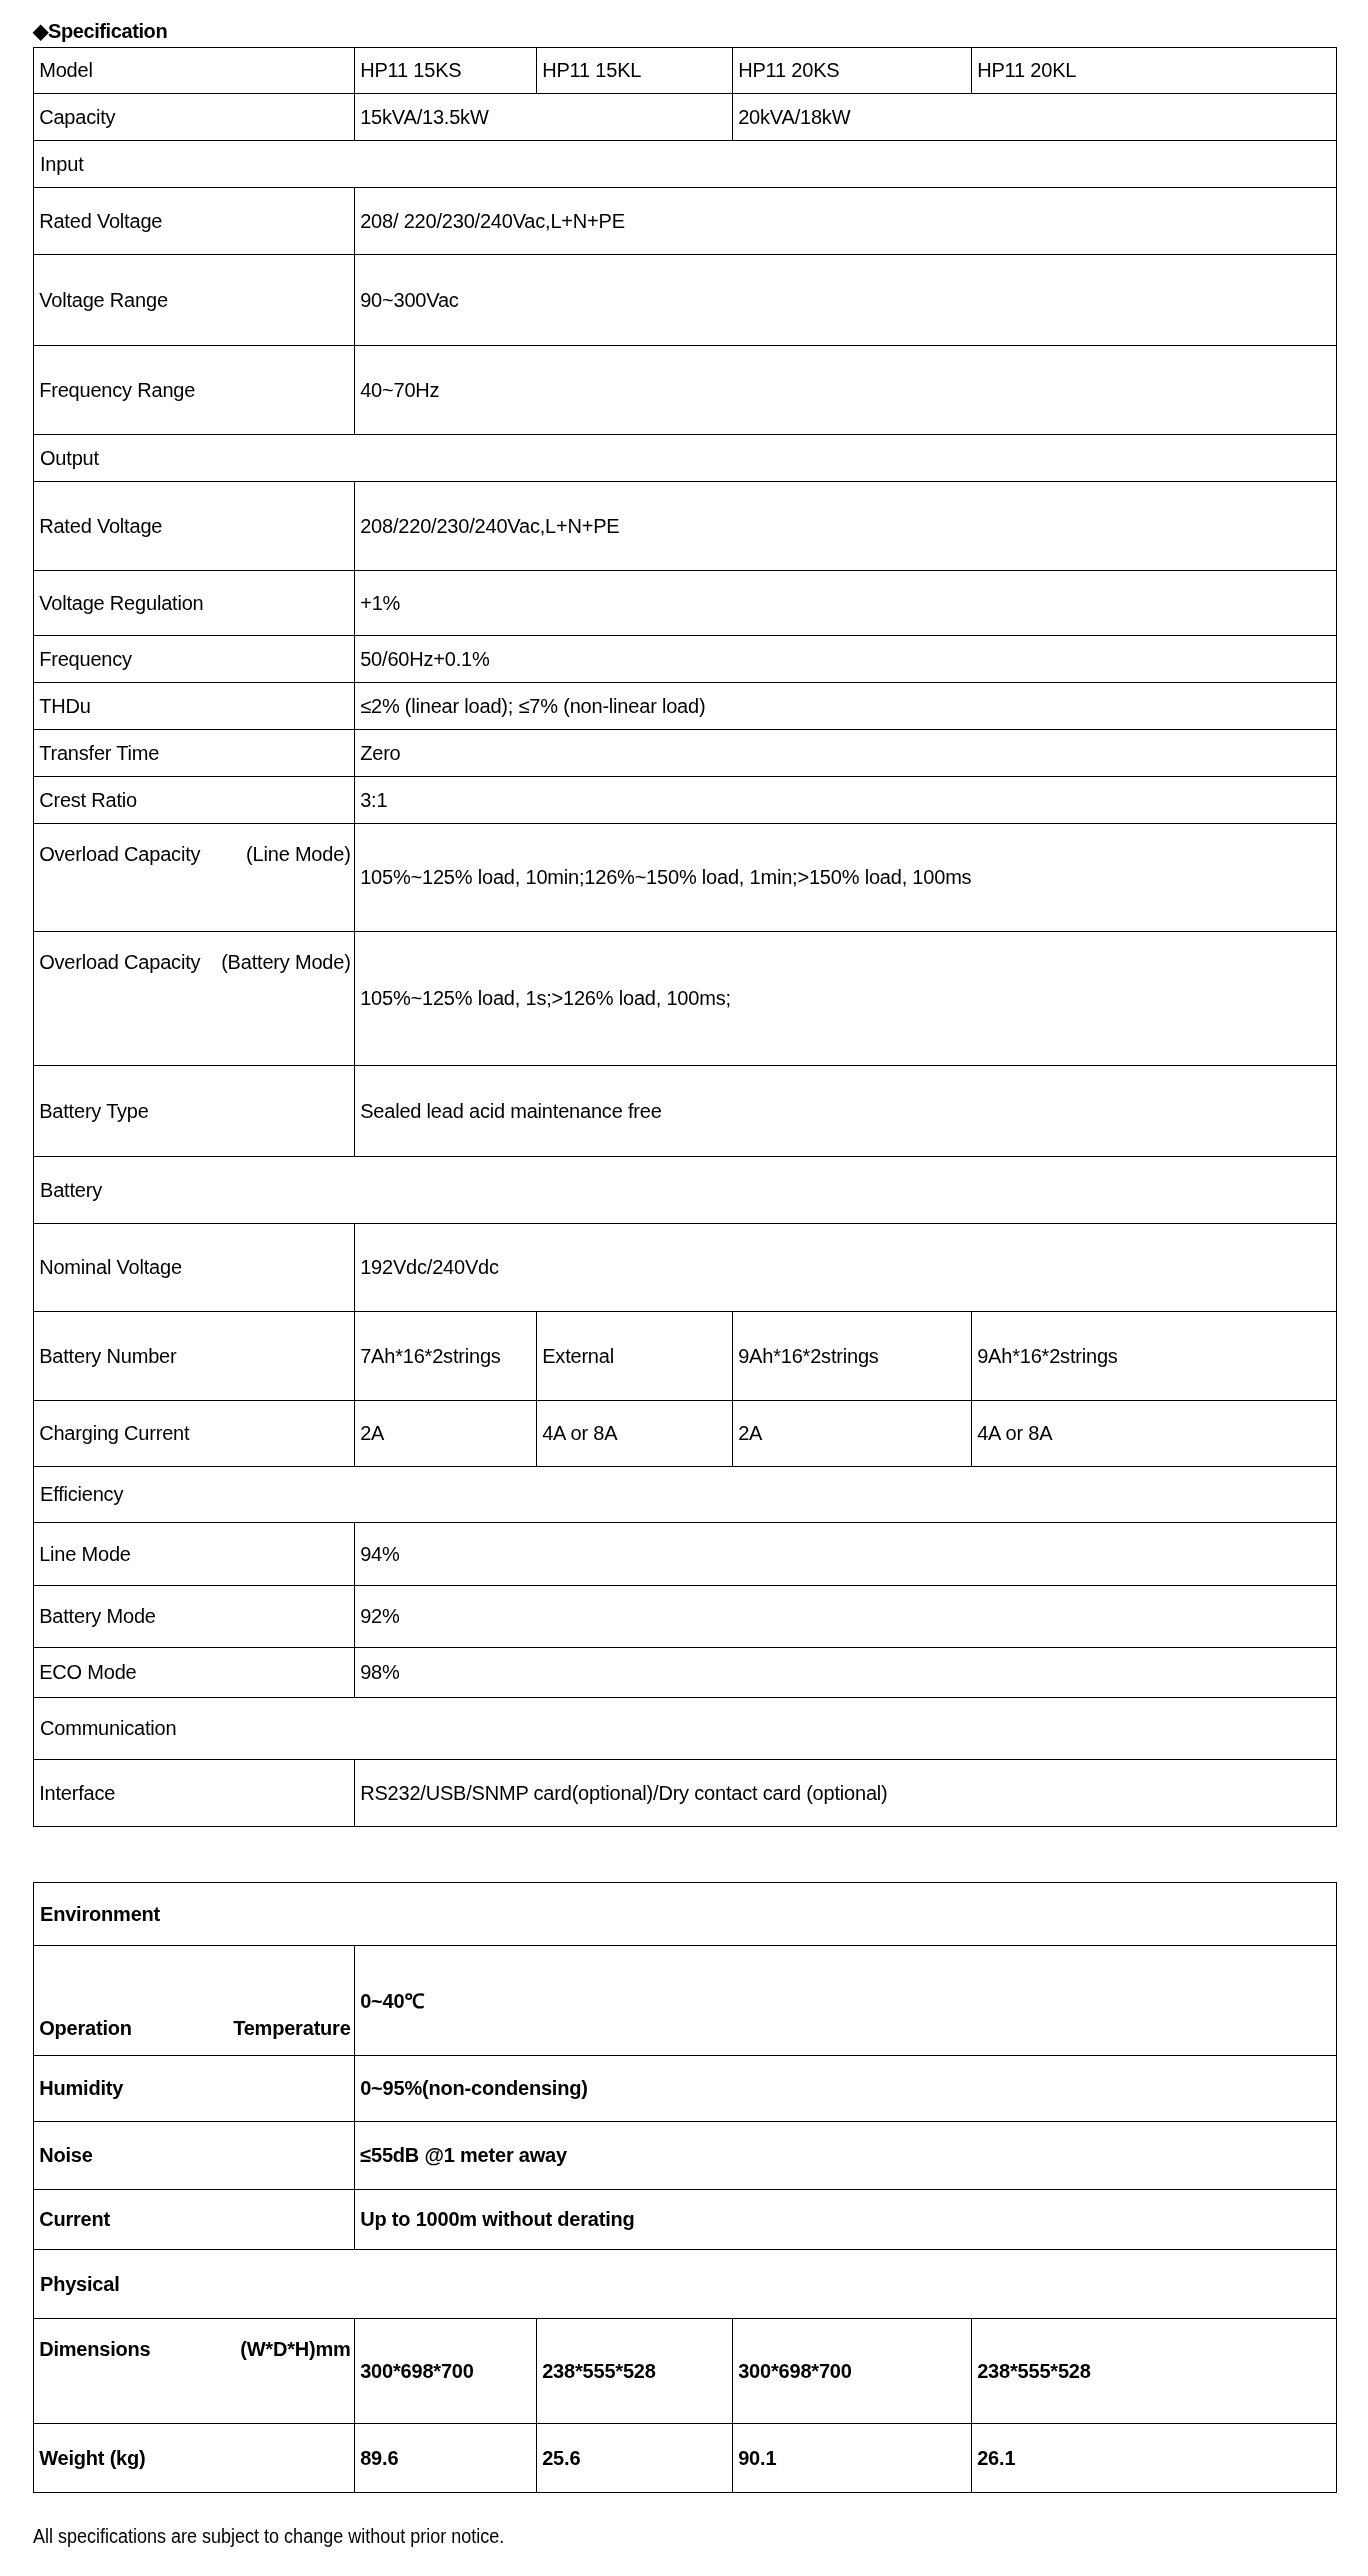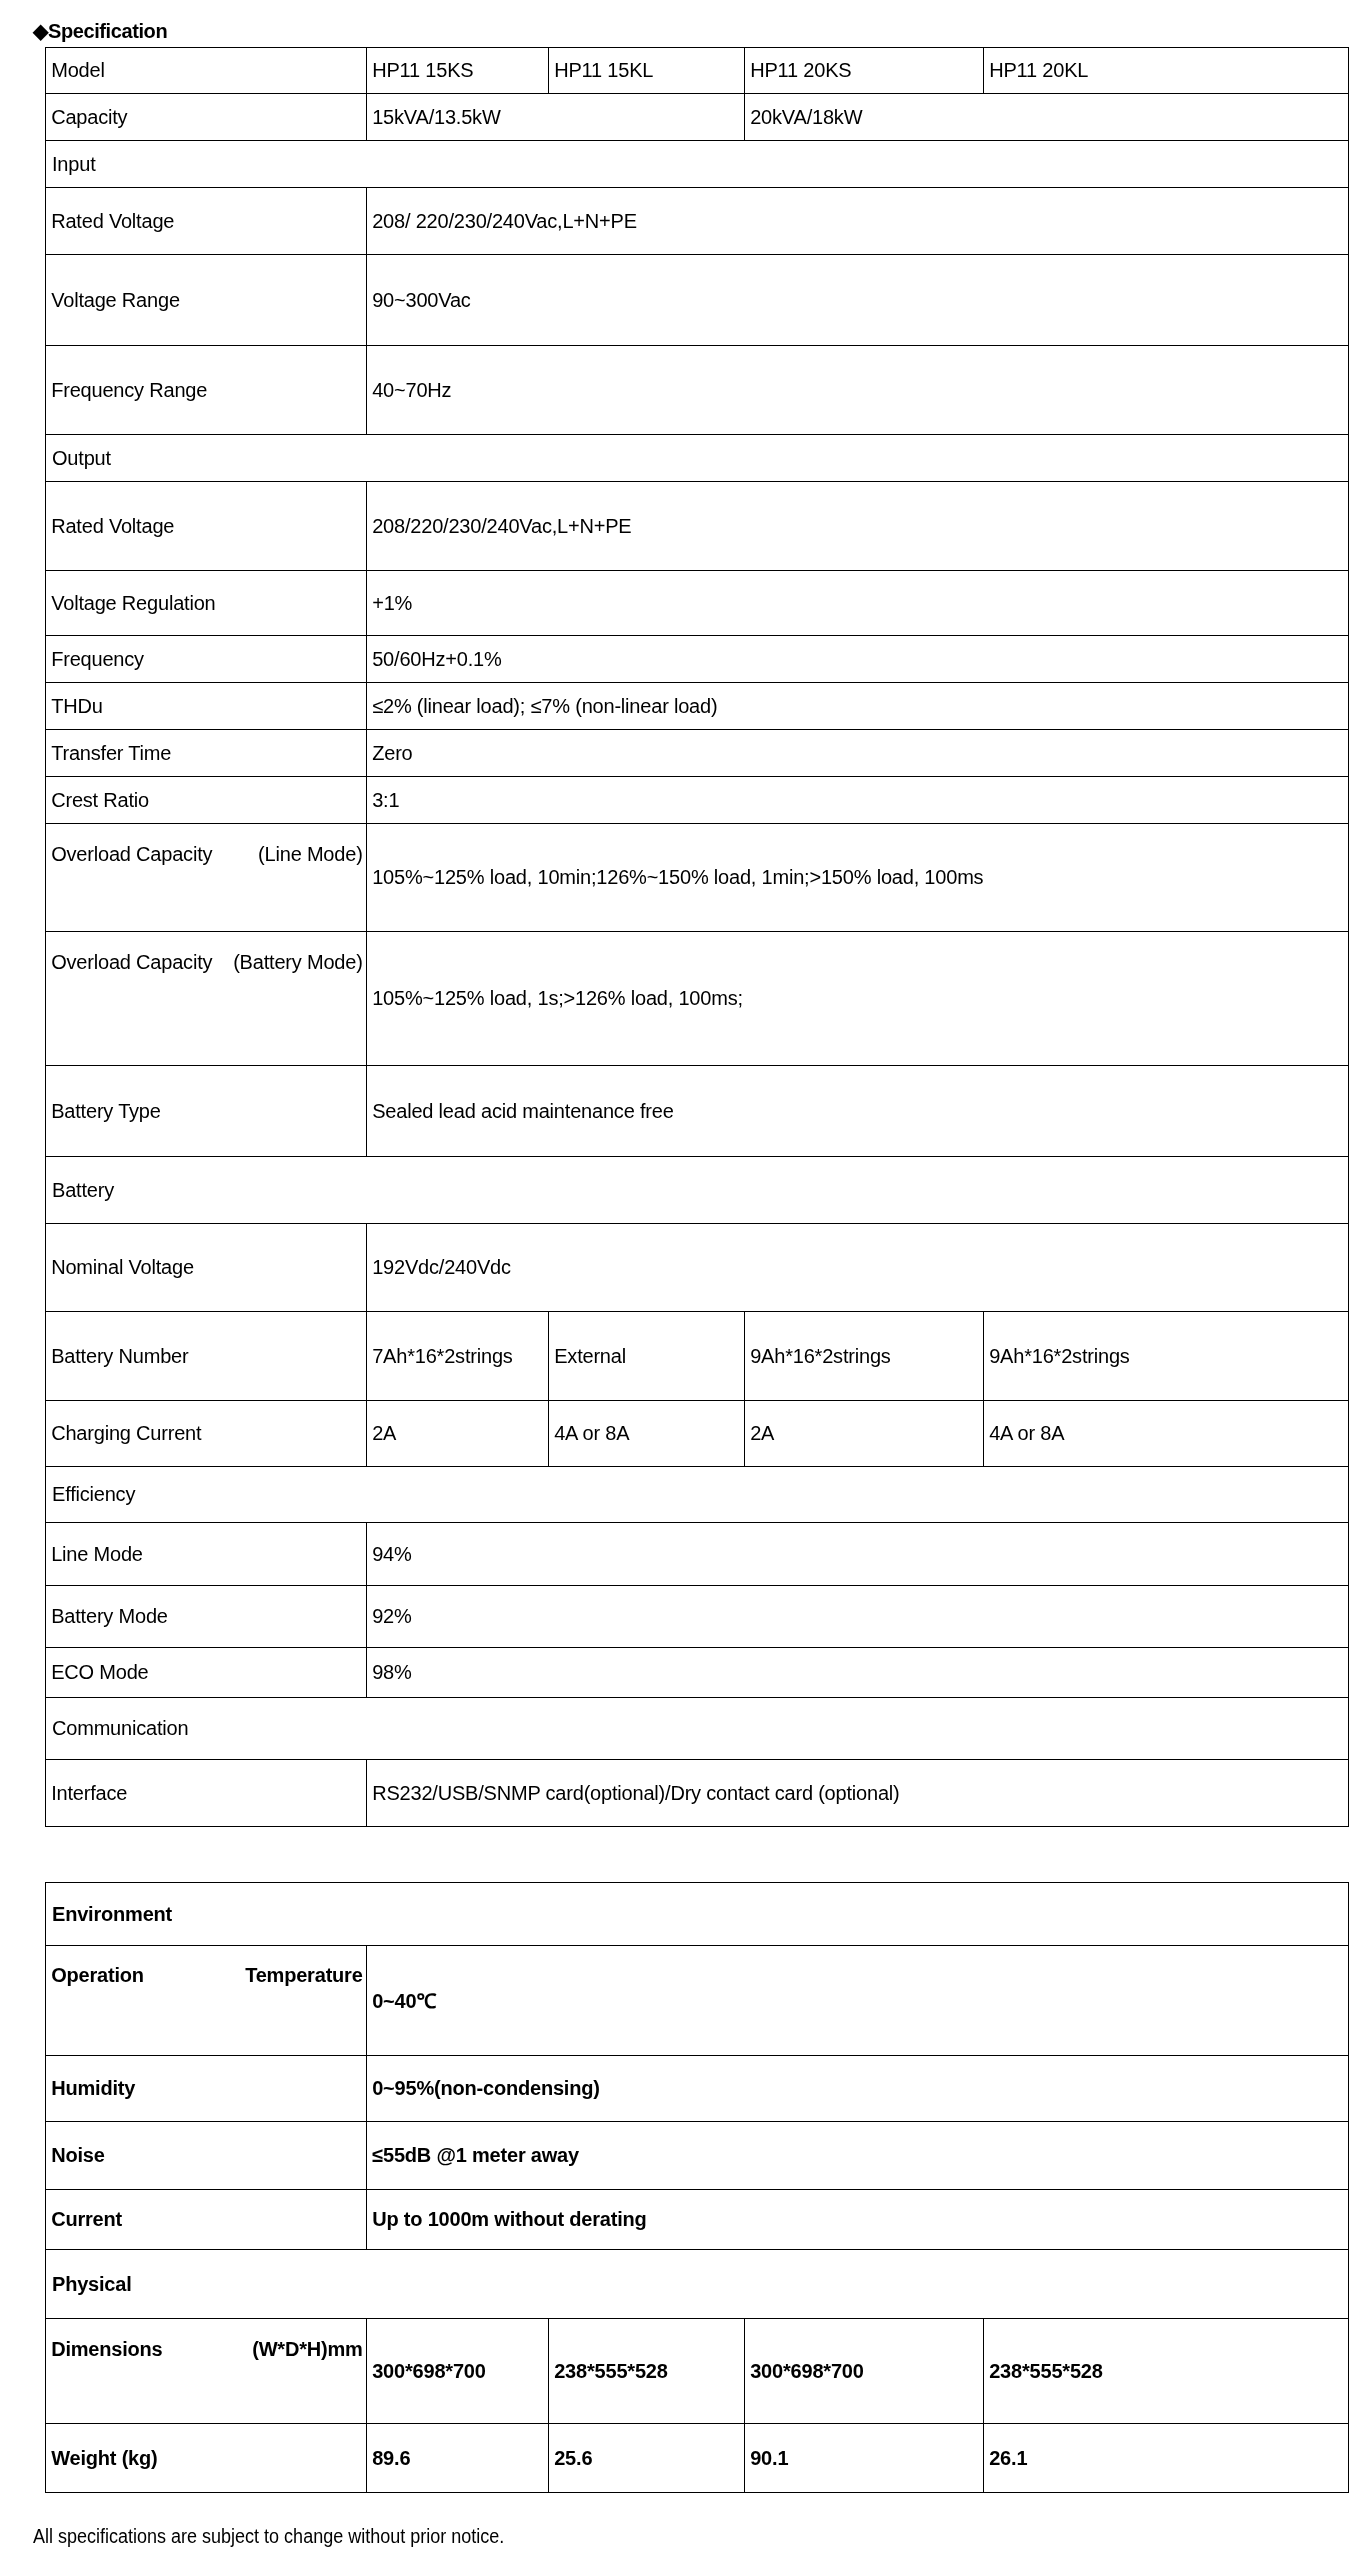--- a/index.html
+++ b/index.html
@@ -15,21 +15,21 @@
   .title {
     position: absolute;
     left: 33px;
     top: 19px;
     font-size: 20px;
     font-weight: bold;
     letter-spacing: -0.4px;
   }
   table.spec {
     position: absolute;
-    left: 45px;
+    left: 33px;
     border-collapse: collapse;
     table-layout: fixed;
     width: 1302px;
     background: #7f1d1d;
   }
   #spec-table-main { top: 47px; }
   #spec-table-env  { top: 1882px; font-weight: bold; }
   td {
     border: 1.7px solid #000000;
     font-size: 20px;
@@ -43,21 +43,21 @@
   .twol-wrap {
     display: flex;
     flex-direction: row;
     justify-content: space-between;
     box-sizing: border-box;
     padding: 10.3px 0 7px 0;
     height: 100%;
   }
   tr.r-ovl1 .twol-wrap { min-height: 90px; }
   tr.r-ovl2 .twol-wrap { min-height: 116px; }
-  tr.r-optemp .twol-wrap { min-height: 93px; }
+  tr.r-optemp .twol-wrap { min-height: 93px; align-items: flex-end; }
   tr.r-dims .twol-wrap { min-height: 86px; }
   .pre { white-space: pre-wrap; }
   .footer {
     position: absolute;
     left: 33px;
     top: 2525px;
     font-size: 20px;
     white-space: nowrap;
     transform: scaleX(0.9);
     transform-origin: left center;

